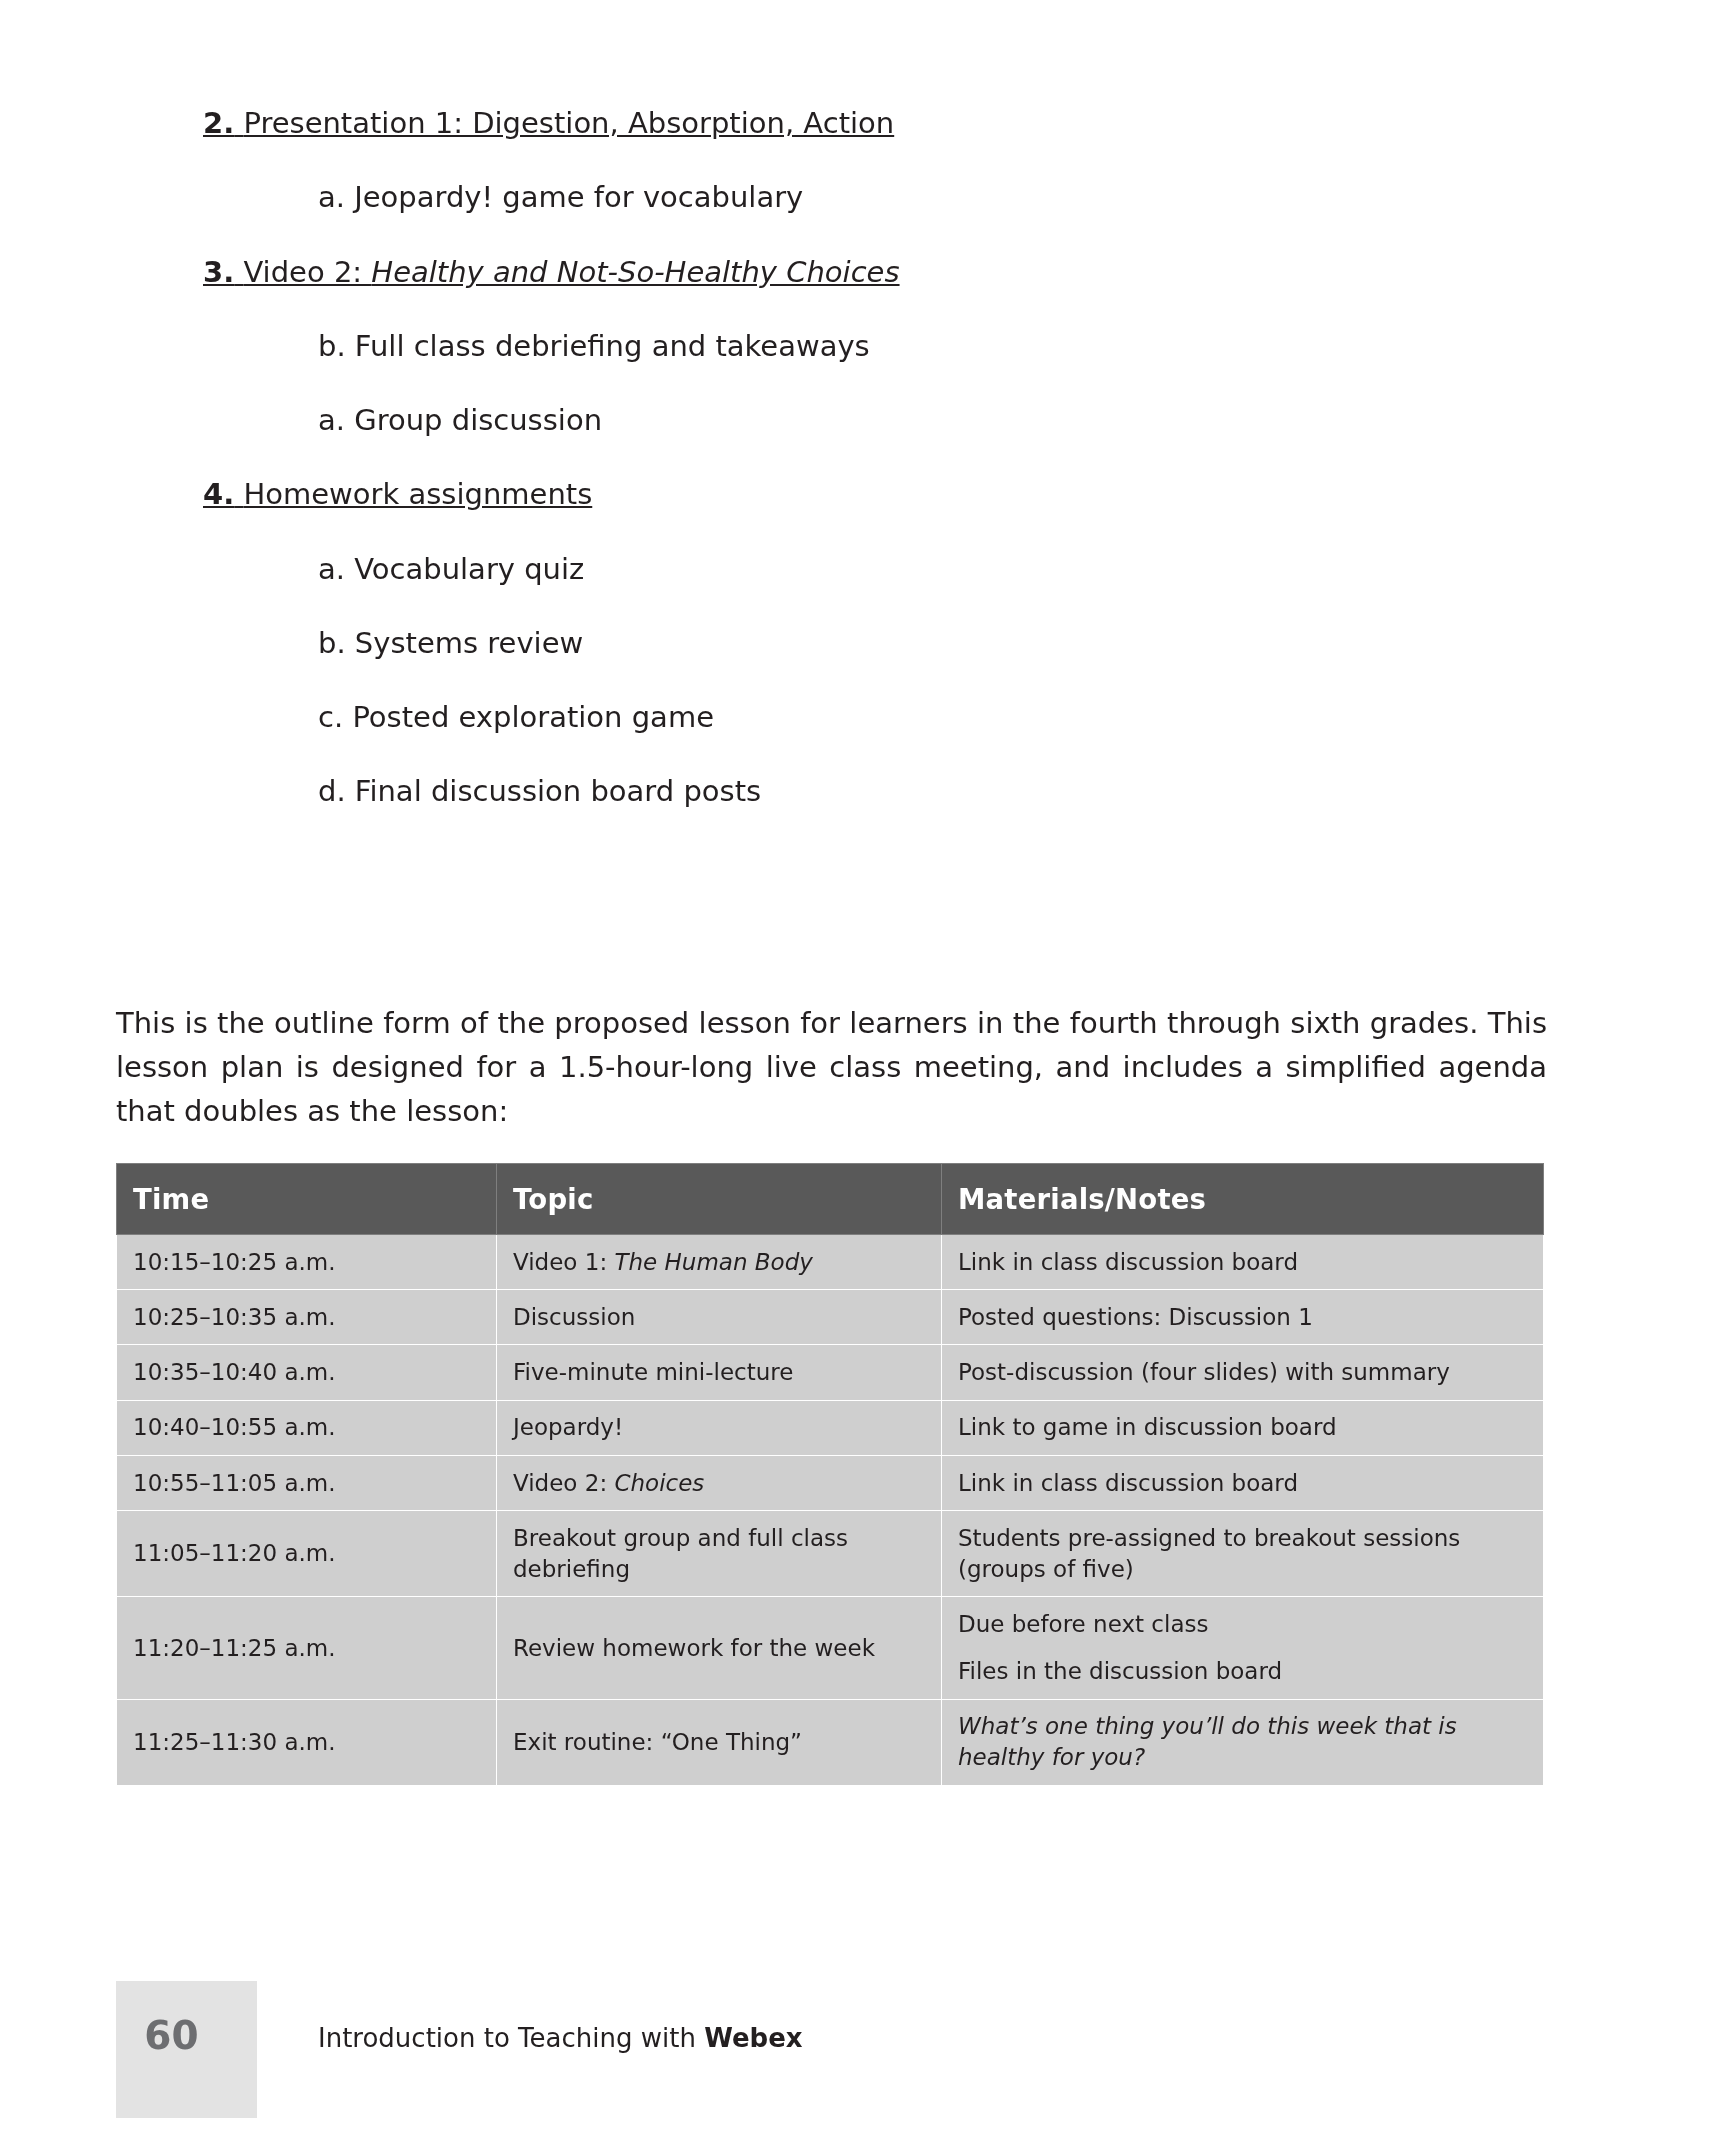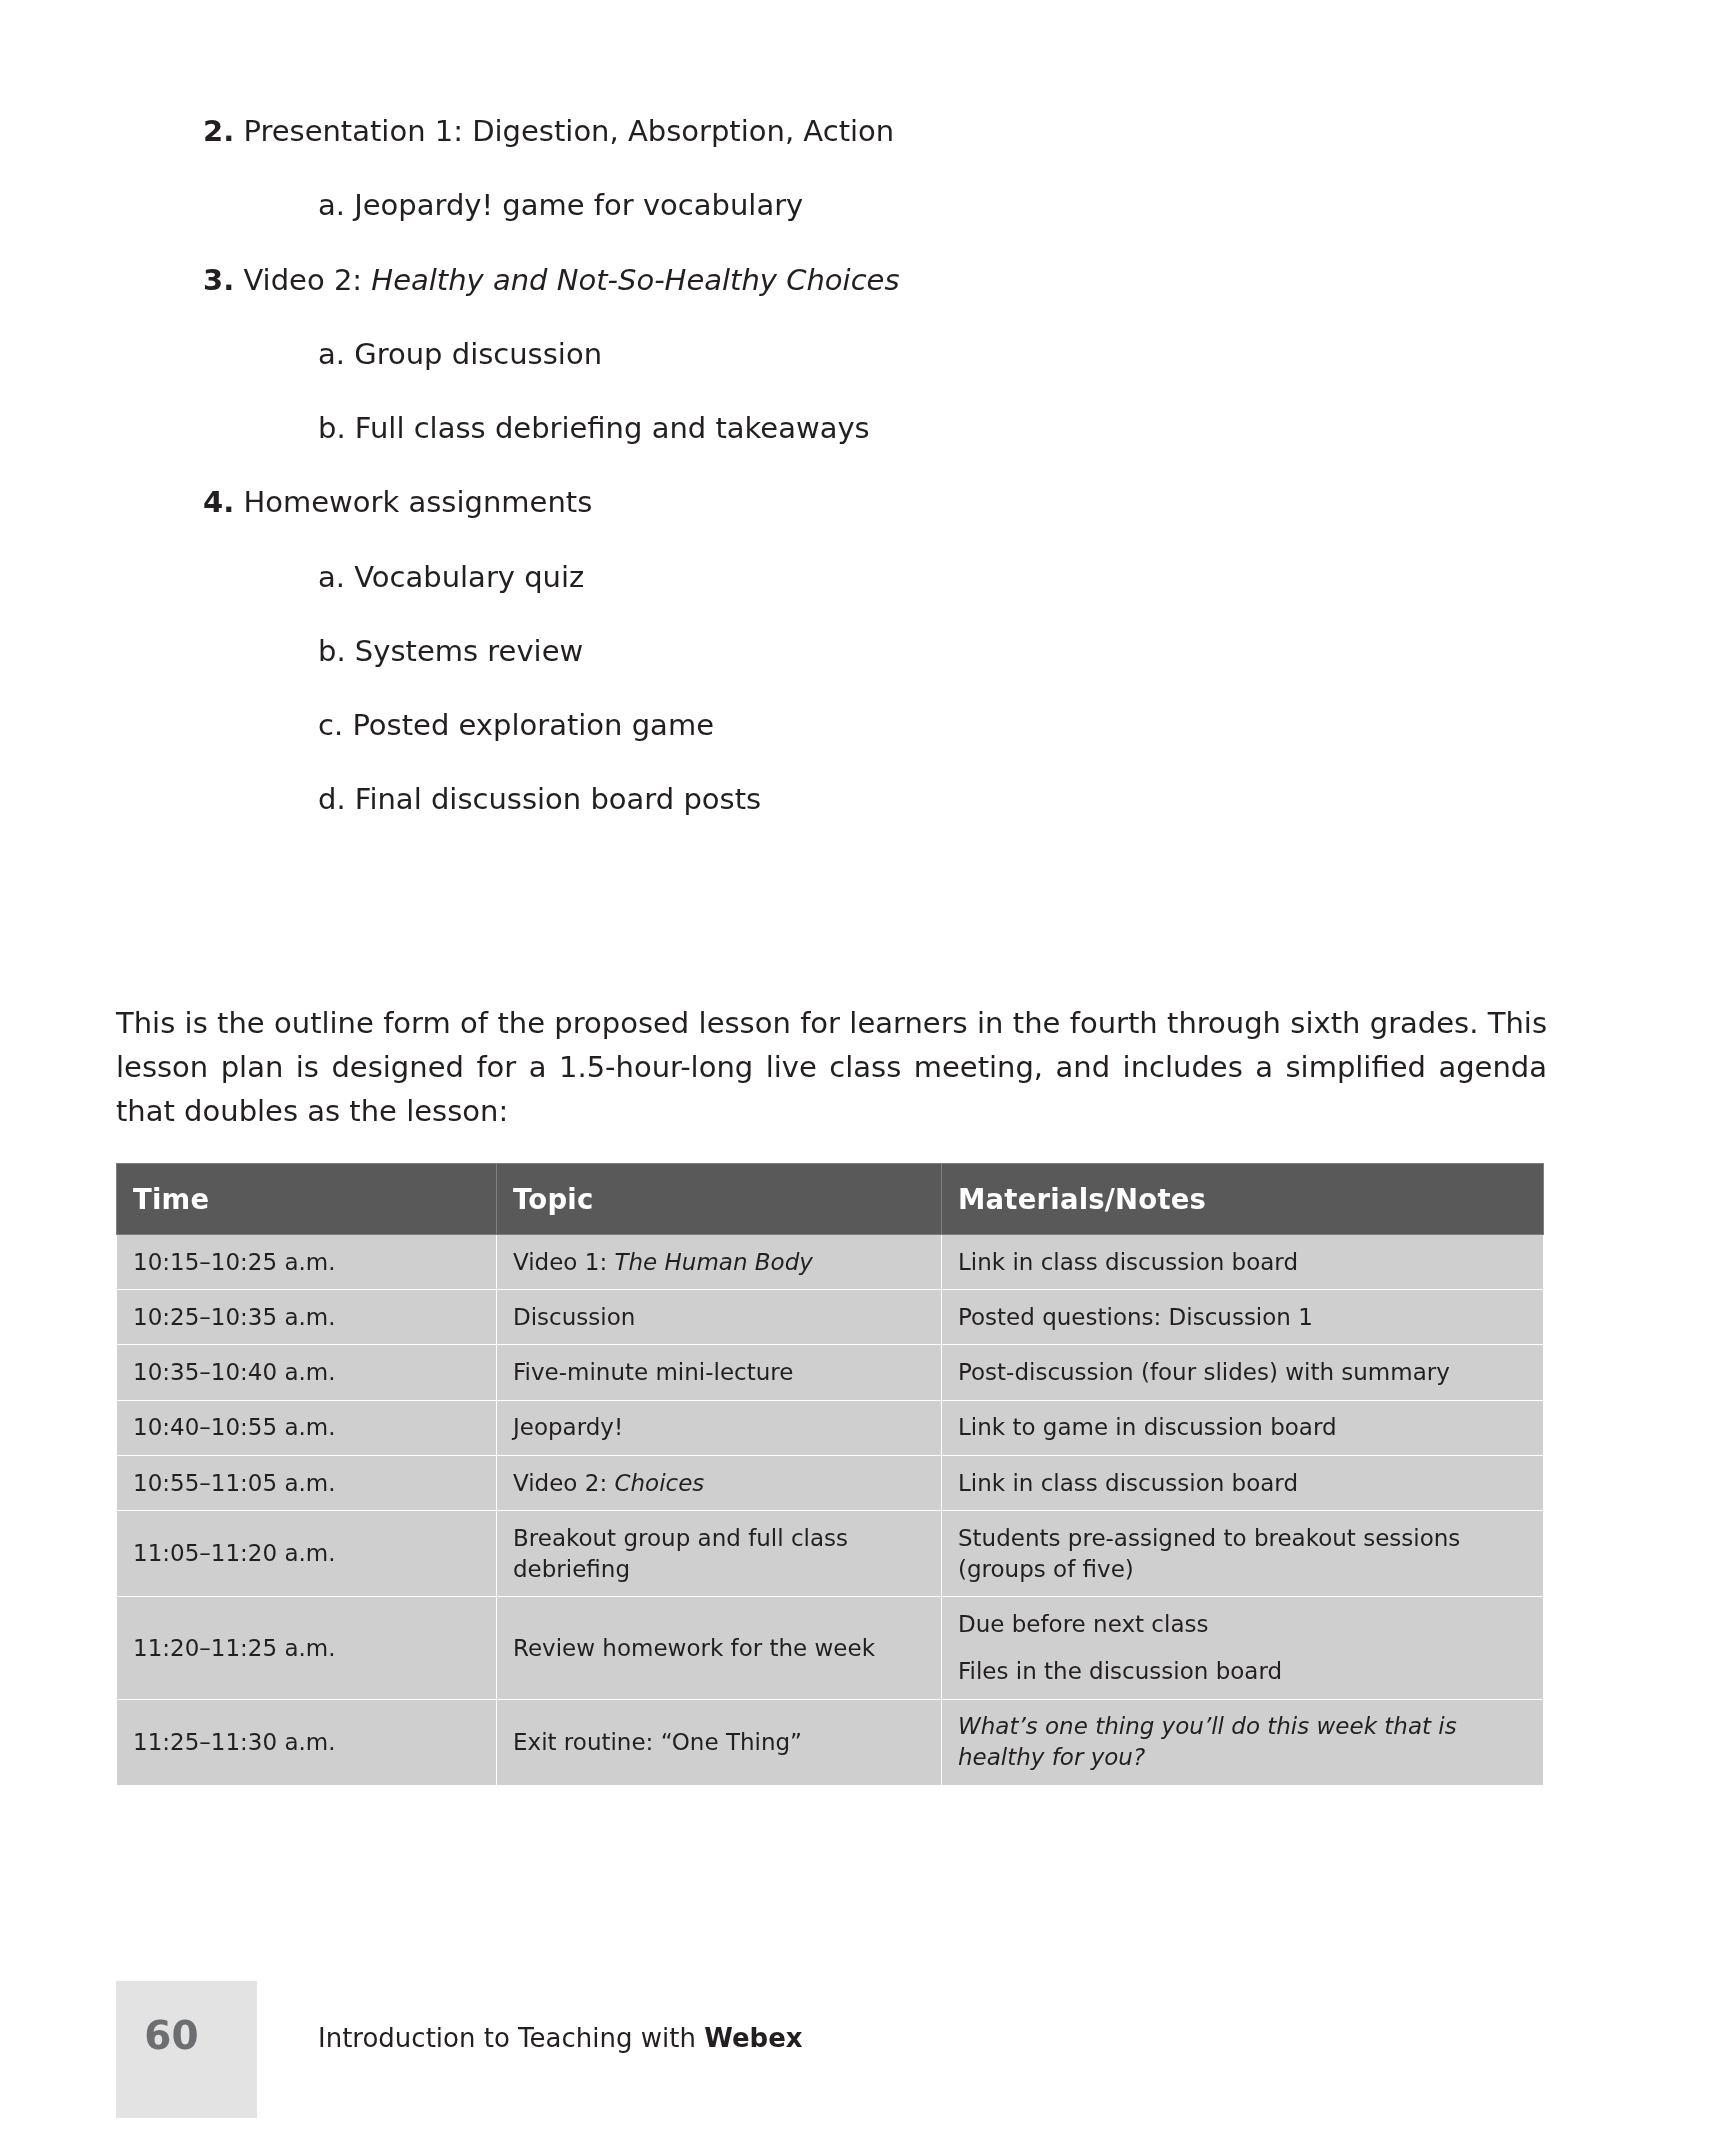--- a/index.html
+++ b/index.html
@@ -26,23 +26,24 @@
   
   .outline {
     position: absolute;
     left: 116px;
     top: 101px;
     width: 1518px;
   }
   .lvl1 {
     font-size: 29px;
     line-height: 1.25;
-    margin: 12px 0 38px 0;
+    margin: 4px 0 38px 0;
     padding-left: 116px;
     text-indent: -29px;
+    text-decoration: underline;
   }
   .lvl1 .num {
     font-weight: bold;
   }
   .lvl2 {
     font-size: 29px;
     line-height: 1.25;
     margin: 0 0 38px 0;
     padding-left: 224px;
     text-indent: -22px;
@@ -148,27 +149,27 @@
       <span>a.</span>
       <span>Jeopardy! game for vocabulary</span>
     </div>
 
     <div class="lvl1">
       <span class="num">3.</span>
       <span>Video 2: </span><span class="ital">Healthy and Not-So-Healthy Choices</span>
     </div>
 
     <div class="lvl2">
+      <span>b.</span>
+      <span>Full class debriefing and takeaways</span>
+    </div>
+
+    <div class="lvl2">
       <span>a.</span>
       <span>Group discussion</span>
-    </div>
-
-    <div class="lvl2">
-      <span>b.</span>
-      <span>Full class debriefing and takeaways</span>
     </div>
 
     <div class="lvl1">
       <span class="num">4.</span>
       <span>Homework assignments</span>
     </div>
 
     <div class="lvl2">
       <span>a.</span>
       <span>Vocabulary quiz</span>

